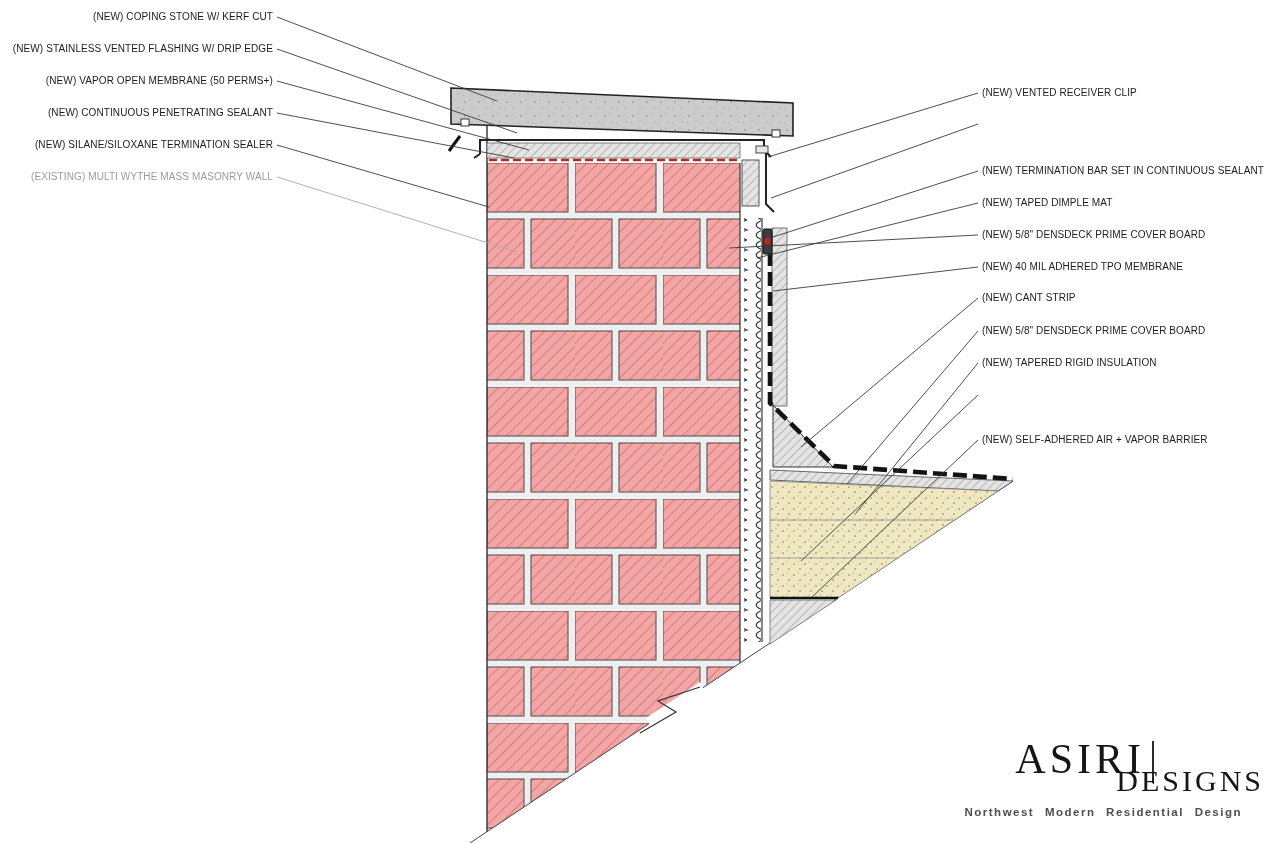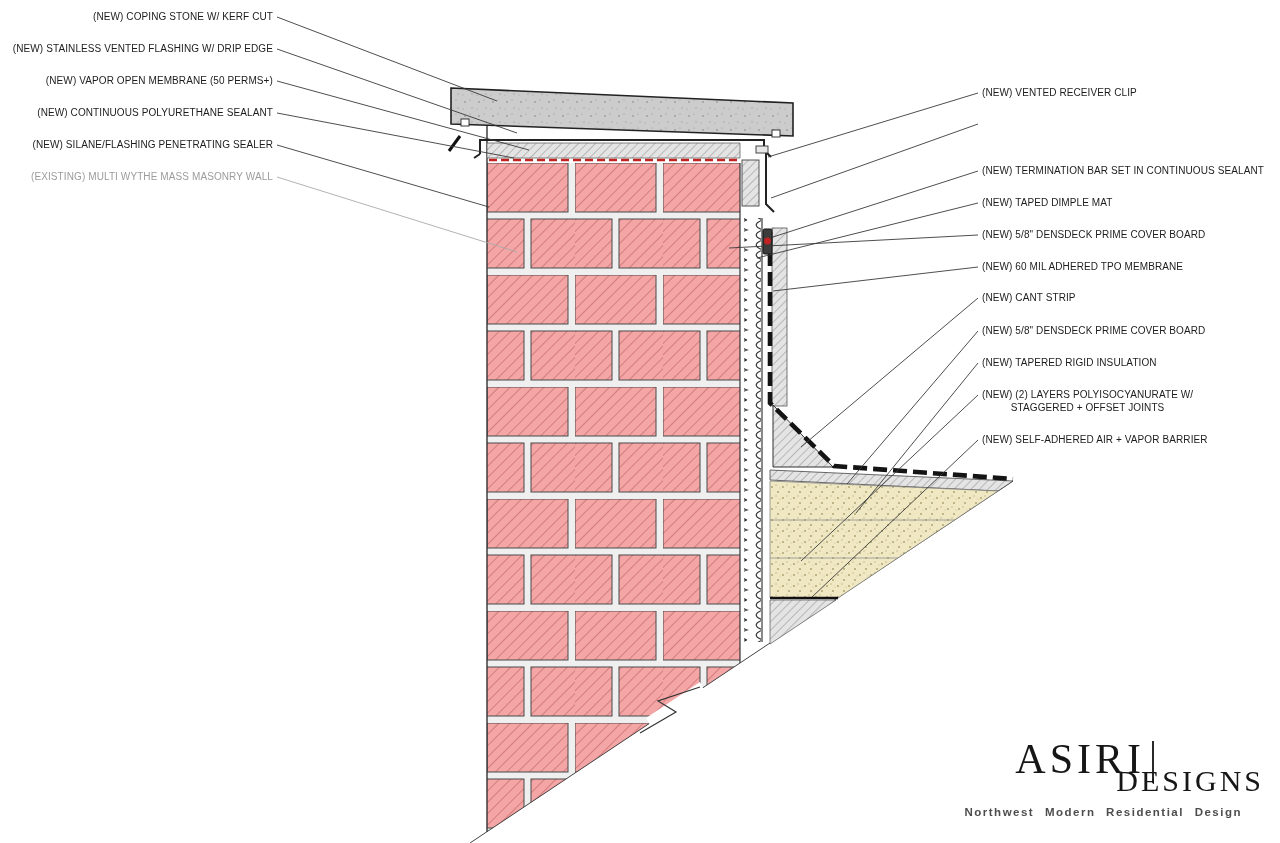--- a/index.html
+++ b/index.html
@@ -141,34 +141,32 @@
       <line x1="978" y1="331" x2="847" y2="484"></line>
       <line x1="978" y1="363" x2="856" y2="513"></line>
       <line x1="978" y1="395" x2="801" y2="561"></line>
       <line x1="978" y1="440" x2="812" y2="597"></line>
     </g>
   </svg>
 
   <div class="callout left" style="top:11px">(NEW) COPING STONE W/ KERF CUT</div>
   <div class="callout left" style="top:43px">(NEW) STAINLESS VENTED FLASHING W/ DRIP EDGE</div>
   <div class="callout left" style="top:75px">(NEW) VAPOR OPEN MEMBRANE (50 PERMS+)</div>
-  <div class="callout left" style="top:107px">(NEW) CONTINUOUS POLYURETHANE SEALANT</div>
-  <div class="callout left" style="top:139px">(NEW) SILANE/FLASHING PENETRATING SEALER</div>
+  <div class="callout left" style="top:107px">(NEW) CONTINUOUS PENETRATING SEALANT</div>
+  <div class="callout left" style="top:139px">(NEW) SILANE/SILOXANE TERMINATION SEALER</div>
   <div class="callout left muted" style="top:171px">(EXISTING) MULTI WYTHE MASS MASONRY WALL</div>
 
   <div class="callout right" style="top:87px">(NEW) VENTED RECEIVER CLIP</div>
   <div class="callout right" style="top:165px">(NEW) TERMINATION BAR SET IN CONTINUOUS SEALANT</div>
   <div class="callout right" style="top:197px">(NEW) TAPED DIMPLE MAT</div>
   <div class="callout right" style="top:229px">(NEW) 5/8" DENSDECK PRIME COVER BOARD</div>
-  <div class="callout right" style="top:261px">(NEW) 60 MIL ADHERED TPO MEMBRANE</div>
+  <div class="callout right" style="top:261px">(NEW) 40 MIL ADHERED TPO MEMBRANE</div>
   <div class="callout right" style="top:292px">(NEW) CANT STRIP</div>
   <div class="callout right" style="top:325px">(NEW) 5/8" DENSDECK PRIME COVER BOARD</div>
   <div class="callout right" style="top:357px">(NEW) TAPERED RIGID INSULATION</div>
-  <div class="callout right" style="top:389px">(NEW) (2) LAYERS POLYISOCYANURATE W/
-STAGGERED + OFFSET JOINTS</div>
   <div class="callout right" style="top:434px">(NEW) SELF-ADHERED AIR + VAPOR BARRIER</div>
 
   <div class="brand-primary">ASIRI</div>
   <div class="brand-rule"></div>
   <div class="brand-secondary">DESIGNS</div>
   <div class="brand-tagline">Northwest Modern Residential Design</div>
 
 </div>
 
 </body></html>

